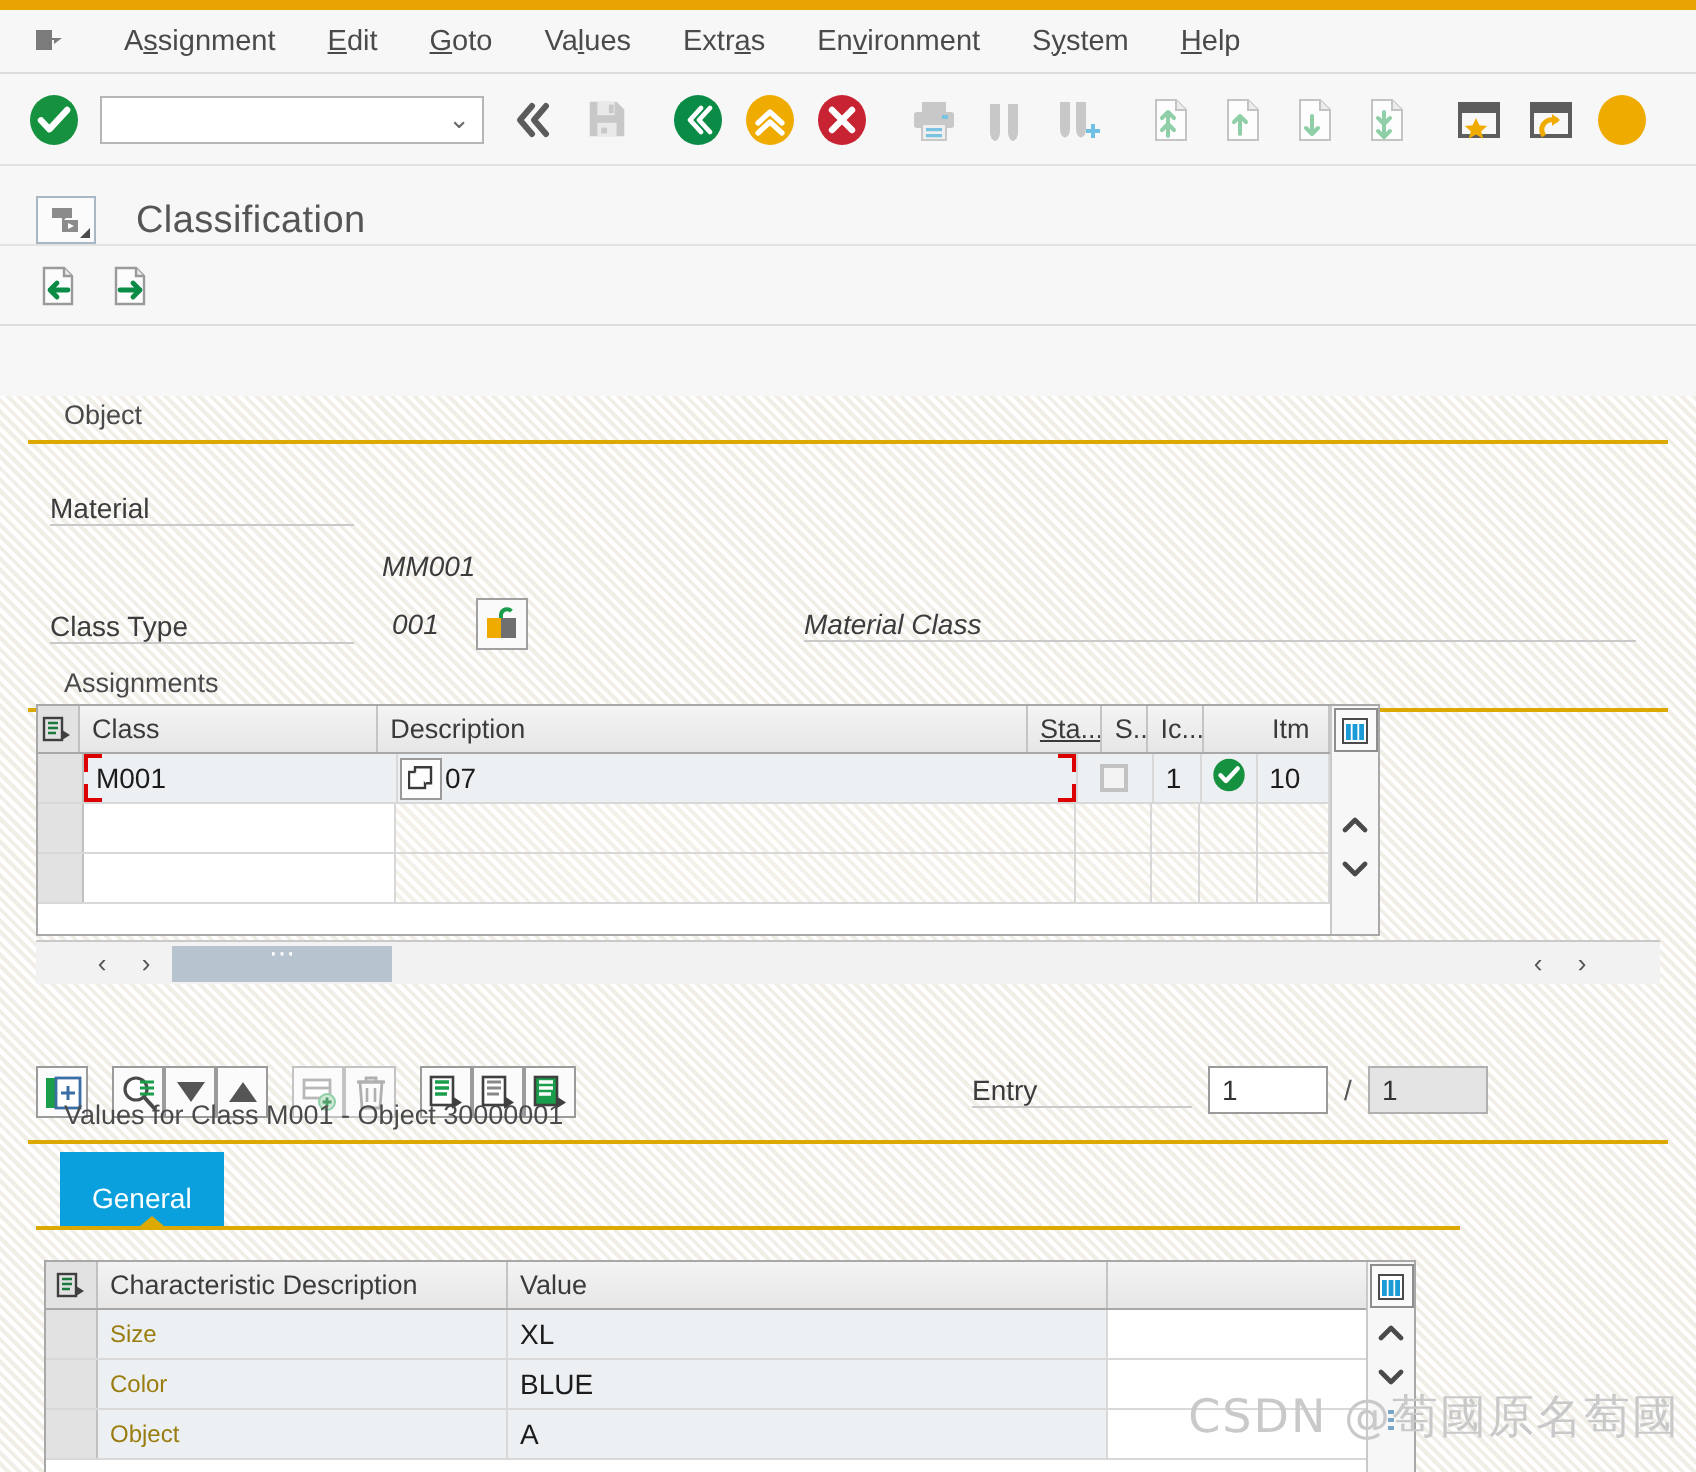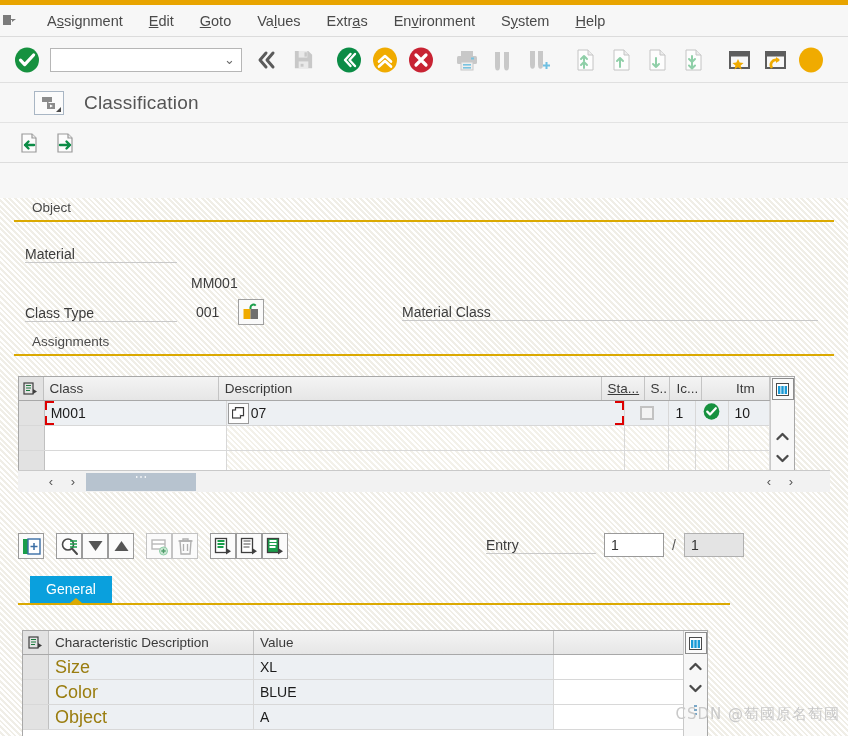--- a/index.html
+++ b/index.html
@@ -15,21 +15,21 @@
   #app { position: relative; width: 848px; height: 736px; background:#f7f7f7; }
 
   
   .gold-strip { height: 5px; background: #e8a400; width: 100%; }
 
   
   .menubar {
     height: 32px;
     background: #f7f7f7;
     display: flex; align-items: center;
-    padding-left: 0;
+    padding-left: 15px;
     border-bottom: 1px solid #dcdcdc;
   }
   .menu-sys-icon {
     width: 22px; height: 22px;
     margin-right: 12px;
     display:flex; align-items:center; justify-content:center;
   }
   .menu-item {
     padding: 3px 13px;
     font-size: 14.5px;
@@ -64,22 +64,22 @@
   .cmdfield .caret {
     position:absolute; right: 6px; top: 3px;
     font-size: 13px; color:#6b6b6b;
   }
   .sep { width: 8px; }
 
   
   .titlerow {
     height: 40px;
     background: #f7f7f7;
-    display:flex; align-items:center;
-    padding-left: 34px;
+    display:flex; align-items:flex-end;
+    padding-left: 18px;
     border-bottom: 1px solid #e3e3e3;
   }
   .title-icon {
     width: 30px; height: 24px;
     border: 1px solid #a9b6c4;
     background:#fbfbfb;
     display:flex; align-items:center; justify-content:center;
     position: relative;
     margin-right: 20px;
   }
@@ -129,21 +129,21 @@
     display:inline-block;
   }
   .inputbox {
     background:#ececec;
     border: 1px solid #b8b8b8;
     font-size: 14px;
     color:#3c3c3c;
     padding: 2px 5px;
     display:flex; align-items:center;
   }
-  .plaintext { font-size:14px; color:#3c3c3c; }
+  .plaintext { font-size:14px; color:#3c3c3c;font-style:italic; }
   .underline-only { border-bottom: 1px solid #c9c9c9; }
 
   
   .grid { position:absolute; background:#fff; border:1px solid #a8a8a8; }
   .grid-head {
     display:flex; height:24px;
     background: linear-gradient(#f4f4f4,#e6e6e6);
     border-bottom:1px solid #a8a8a8;
   }
   .gh {
@@ -207,35 +207,35 @@
     width:26px; height:26px;
     border:1px solid #9b9b9b; background:#fbfbfb;
     display:flex;align-items:center;justify-content:center;
   }
   .gbtn.flat { border-color:#c3c3c3; }
 
   
   .tab {
     background:#0aa0dd; color:#fff;
     font-size:14px;
-    padding:5px 16px 6px 16px;
+    padding:15px 16px 6px 16px;
     display:inline-block;
   }
   .tabline { height:2px; background:#dba901; position:relative; }
   .tabline:after{
     content:""; position:absolute; left:52px; top:-5px;
     width:0;height:0;border-left:6px solid transparent;border-right:6px solid transparent;
     border-bottom:5px solid #dba901;
   }
 
-  .charname { color:#9a7d10; font-size:18px; }
+  .charname { color:#9a7d10; font-size:12px; }
 
   .watermark {
     position:absolute; right:8px; bottom:12px;
-    font-size:15px; color:#c9c9c9; letter-spacing:1px;
+    font-size:23px; color:#c9c9c9; letter-spacing:1px;
     white-space:nowrap; pointer-events:none;
     font-family:"DejaVu Sans", sans-serif;
   }
 </style>
 </head>
 <body>
 
 <div id="app">
 
   <div class="gold-strip"></div>
@@ -459,21 +459,21 @@
 
         <div class="plaintext underline-only" style="position:absolute; left:388px; top:82px; width:416px;">Material Class</div>
       </div>
     </div>
 
     <div class="group" style="left:14px; top:136px; width:820px; height:200px;">
       <div class="group-hdr">Assignments</div>
       <div class="group-line"></div>
     </div>
 
-    <div class="grid" style="left:18px; top:178px; width:777px; height:116px;">
+    <div class="grid" style="left:18px; top:154px; width:672px; height:116px;">
 
       <div style="display:flex; height:100%;">
         <div style="flex:1; min-width:0;">
 
           <div class="grid-head">
             <div class="gh rowsel-col" style="justify-content:center; padding-left:0;">
               <svg width="15" height="13" viewBox="0 0 15 13">
                 <rect x="1" y="1" width="9" height="11" fill="none" stroke="#3f3f3f" stroke-width="1.2"></rect>
                 <path d="M3 3.5 h5 M3 6 h5 M3 8.5 h4" stroke="#1a7a3d" stroke-width="1.2"></path>
                 <path d="M10 7 l4 2.5 l-4 2.5 z" fill="#3f3f3f"></path>
@@ -644,20 +644,24 @@
       </div>
 
       <div style="position:absolute; left:468px; top:3px; display:flex; align-items:center;">
         <div class="fieldlabel" style="width:110px; font-size:14px;">Entry</div>
         <div style="width:60px;height:24px;background:#fff;border:1px solid #9a9a9a;display:flex;align-items:center;padding-left:6px;font-size:14px;margin-left:8px;">1</div>
         <div style="width:20px;text-align:center;font-size:14px;color:#555;">/</div>
         <div style="width:60px;height:24px;background:#e4e4e4;border:1px solid #b0b0b0;display:flex;align-items:center;padding-left:6px;font-size:14px;">1</div>
       </div>
     </div>
 
+    <div class="group" style="left:14px; top:352px; width:820px;">
+      <div class="group-hdr">Values for Class M001 - Object 30000001</div>
+      <div class="group-line"></div>
+    </div>
 
     <div style="position:absolute; left:18px; top:378px; width:712px;">
       <div style="padding-left:12px;">
         <span class="tab">General</span>
       </div>
       <div class="tabline"></div>
     </div>
 
     <div class="grid" style="left:22px; top:432px; width:686px; height:108px; border-bottom:none;">
       <div style="display:flex; height:100%;">

